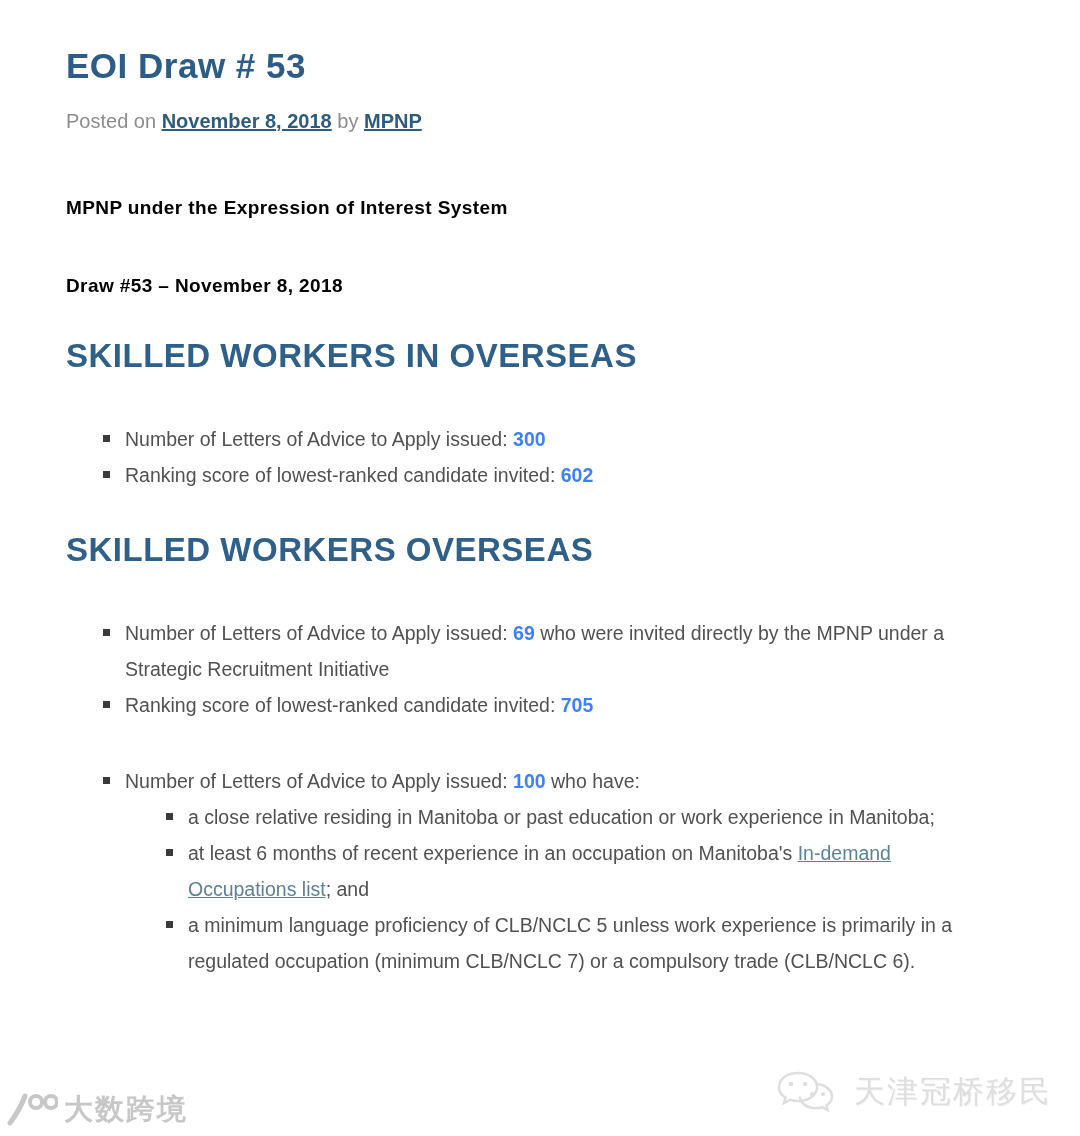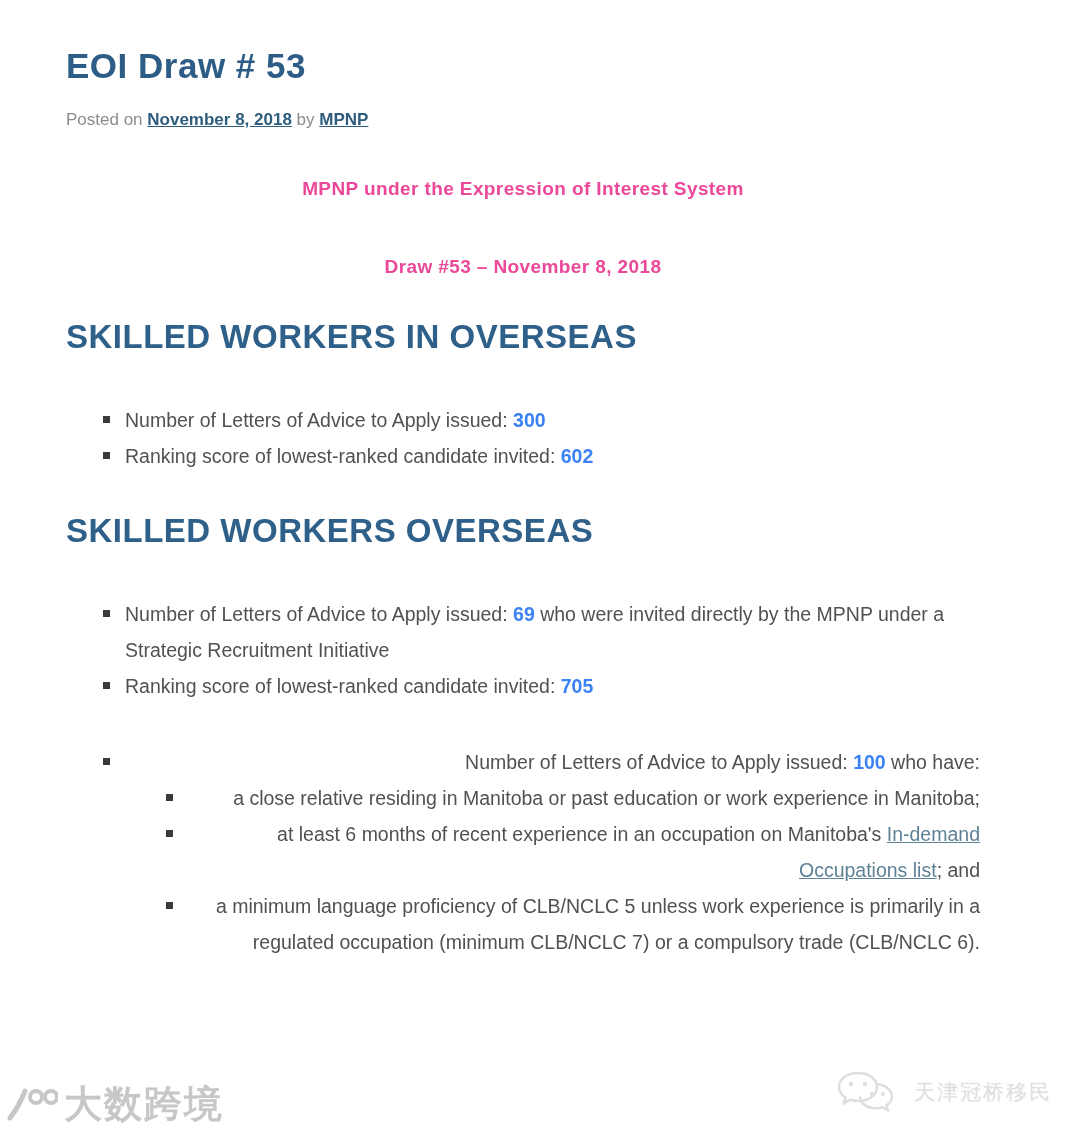--- a/index.html
+++ b/index.html
@@ -17,37 +17,36 @@
   }
   
   .post-title {
     font-size: 35px;
     font-weight: bold;
     color: #2d5d86;
     letter-spacing: 0.5px;
     margin-bottom: 24px;
   }
   .posted-line {
-    font-size: 17px;
+    font-size: 20px;
     color: #8c8c8c;
-    margin-bottom: 48px;
+    margin-bottom: 64px;
   }
   .posted-line a {
     color: #2e5c7d;
     font-weight: bold;
     text-decoration: underline;
     cursor: pointer;
   }
   .lead-para {
     font-size: 19px;
     font-weight: bold;
-    color: #ec4899;
+    color: #000000;
     letter-spacing: 0.4px;
     margin-bottom: 56px;
-    text-align: center;
   }
   .lead-para.second { margin-bottom: 40px; }
   h2.section-heading {
     font-size: 33px;
     font-weight: bold;
     color: #2e608a;
     letter-spacing: 0.5px;
     margin: 38px 0 46px 0;
   }
   
@@ -73,45 +72,45 @@
     line-height: 36px;
   }
   ul.bullets ul > li { position: relative; }
   ul.bullets ul > li::before {
     content: "";
     position: absolute;
     left: -22px; top: 14px;
     width: 7px; height: 7px;
     background: #3a3a3a;
   }
-  .gap-list { margin-top: 40px; text-align: right; }
+  .gap-list { margin-top: 40px; }
   ul.bullets strong { color: #3b82f6; font-weight: bold; }
   a.inline-link {
     color: #5d8195;
     text-decoration: underline;
     cursor: pointer;
   }
   
   .wm-left {
     position: absolute;
     left: 4px; bottom: 6px;
     display: flex; align-items: center; gap: 6px;
     color: #c7c7c7;
-    font-size: 38px;
+    font-size: 29px;
     font-weight: bold;
     letter-spacing: 2px;
     text-shadow: 1px 1px 0 #ffffff;
     user-select: none;
   }
   .wm-right {
     position: absolute;
     right: 28px; bottom: 22px;
     display: flex; align-items: center; gap: 16px;
     color: #dedede;
-    font-size: 21px;
+    font-size: 31px;
     letter-spacing: 2px;
     text-shadow: 1px 1px 1px #f3f3f3, -1px -1px 0 #ffffff;
     user-select: none;
   }
 </style>
 </head>
 <body>
 
 <div class="page">
 

